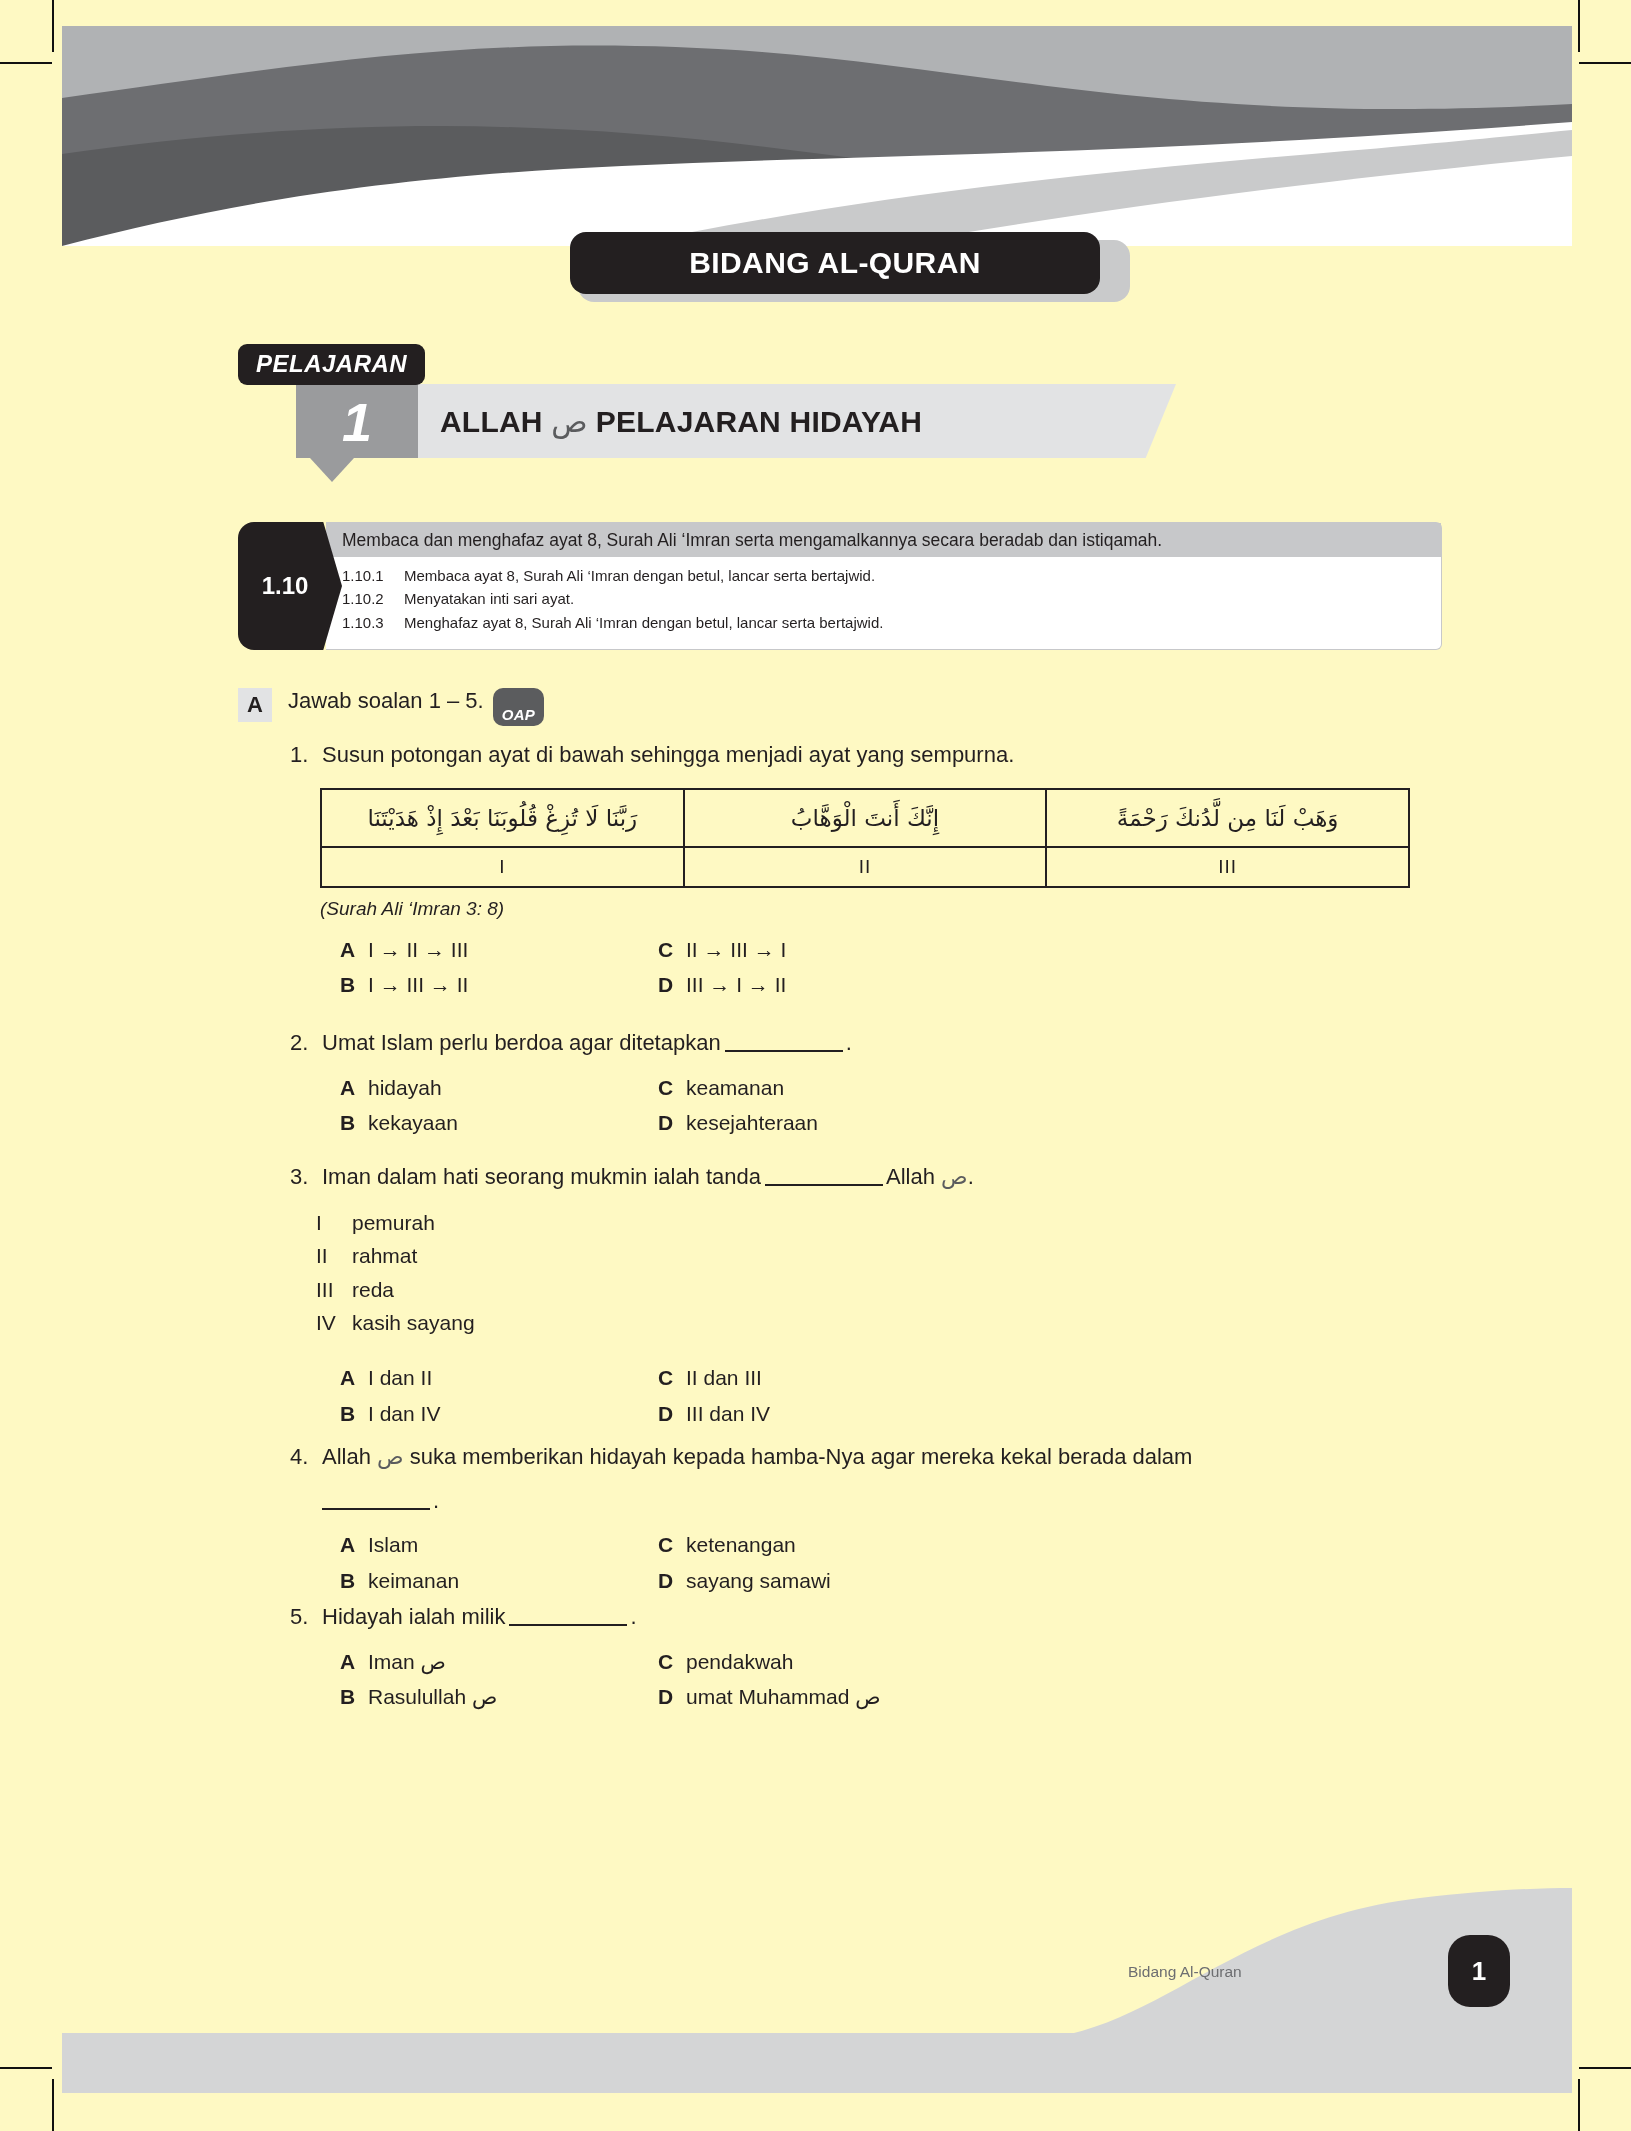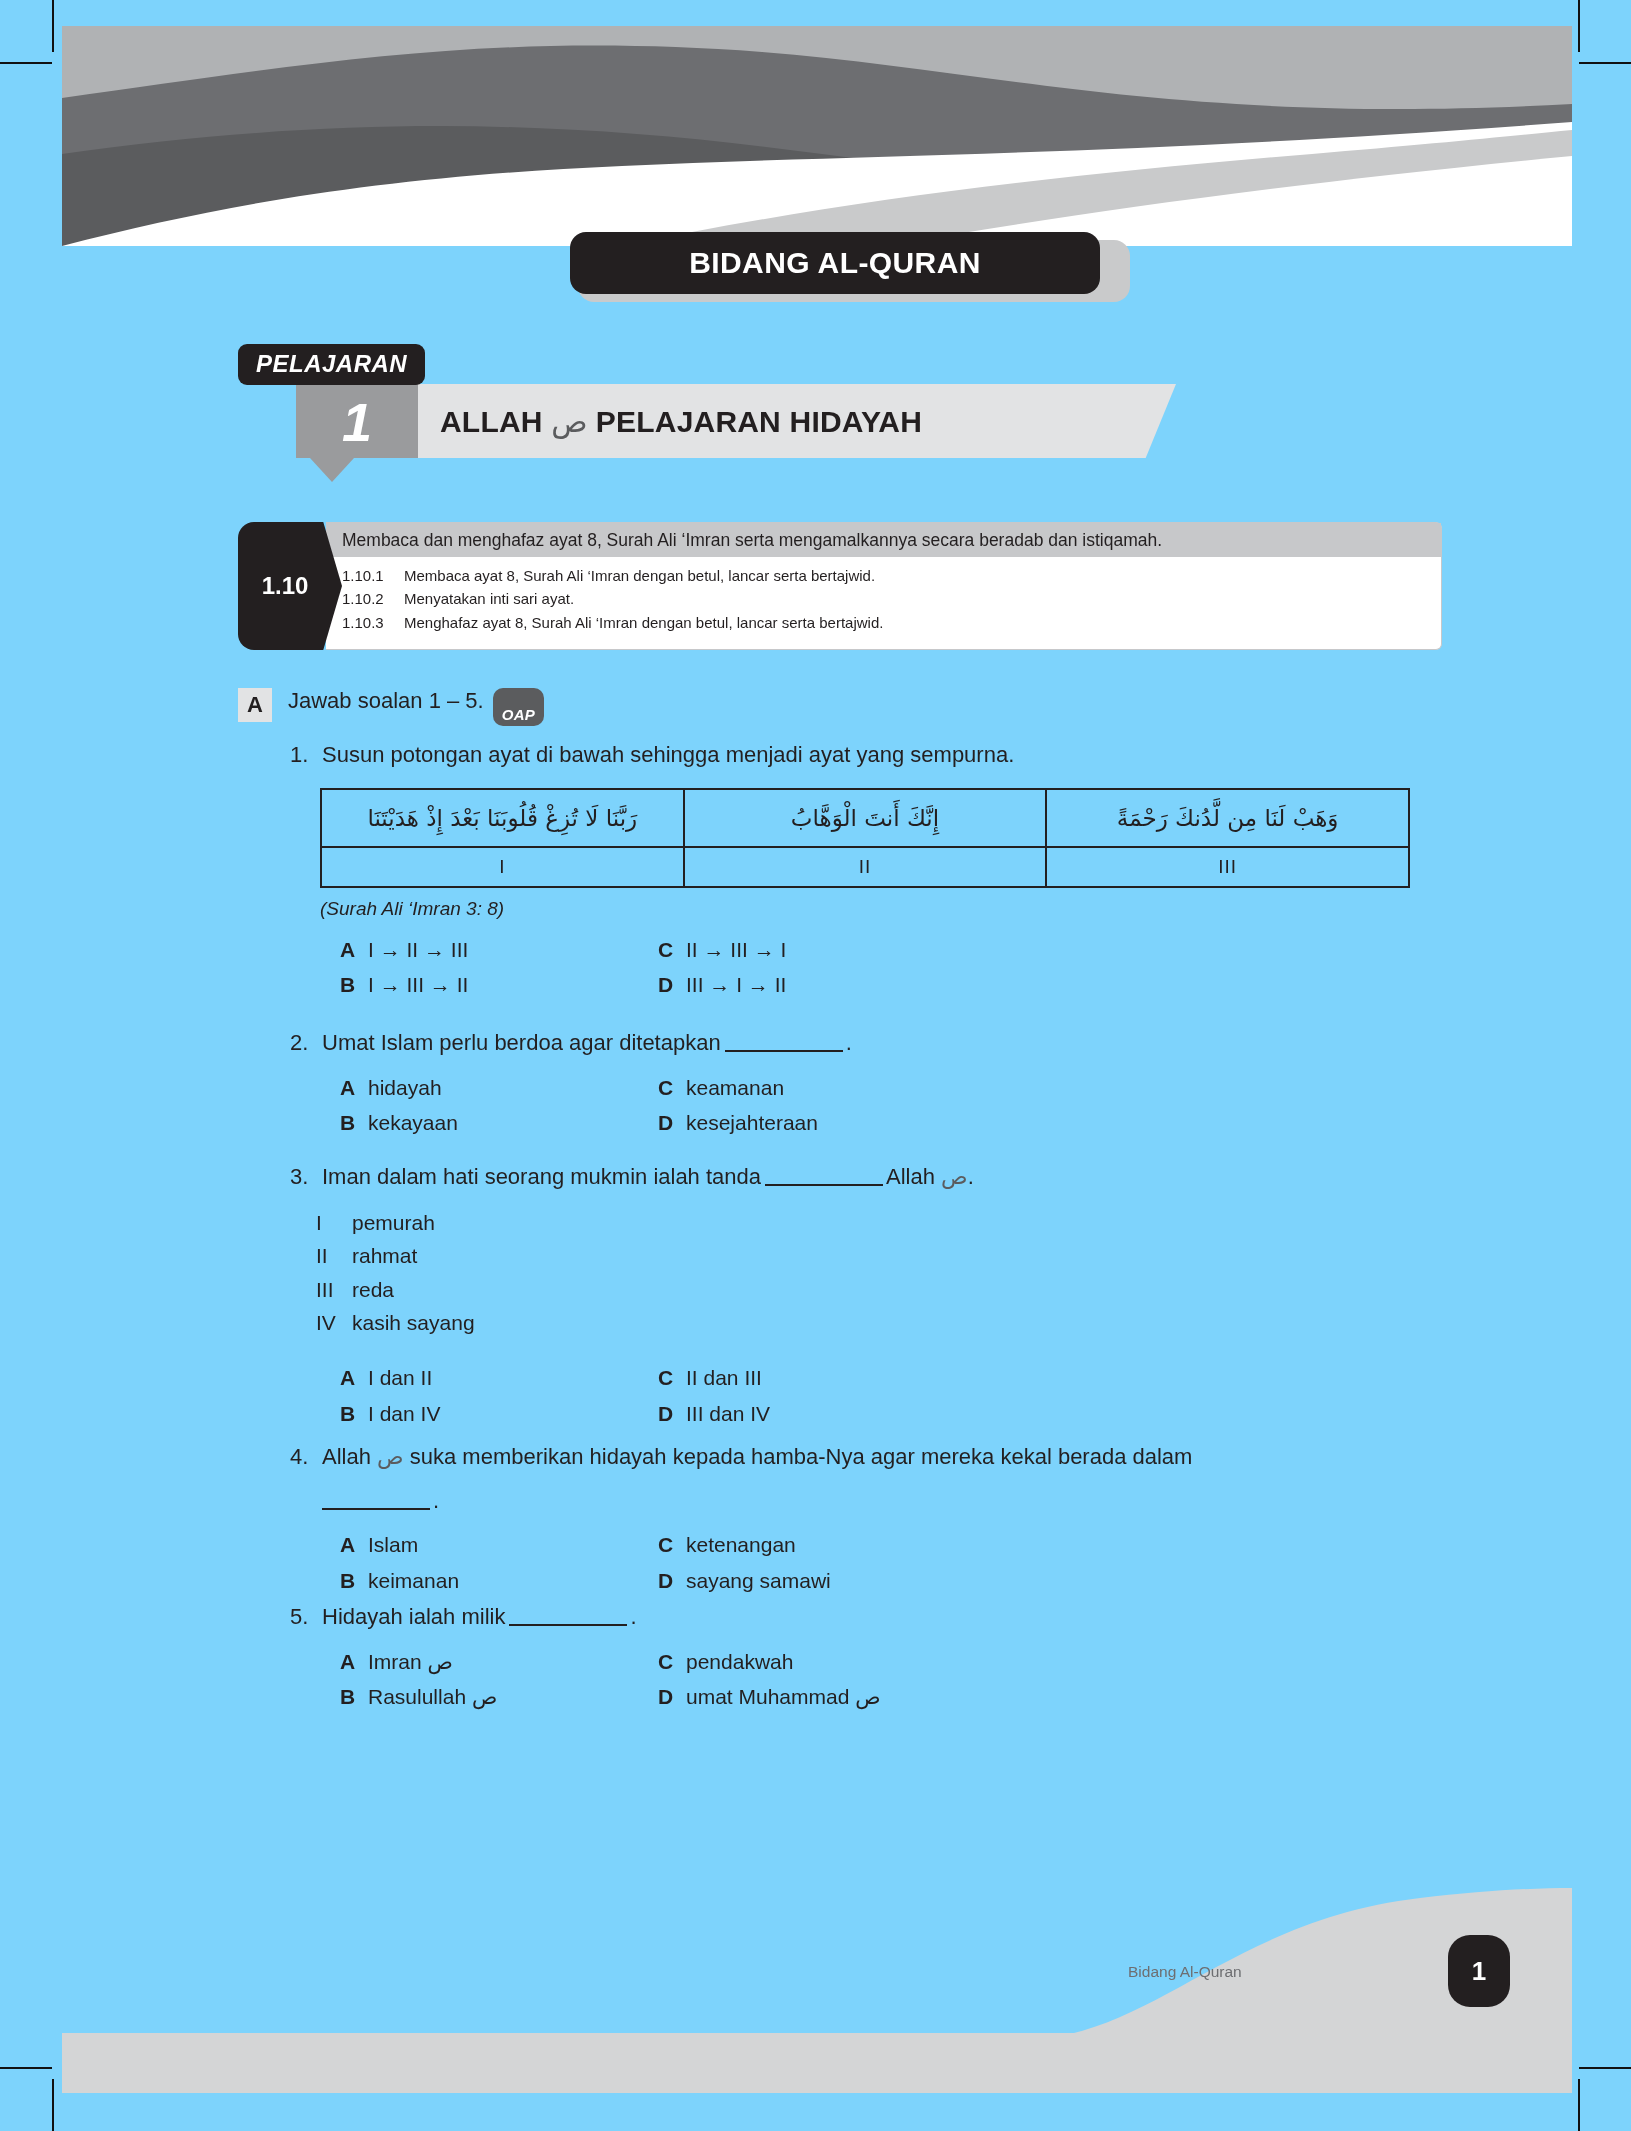--- a/index.html
+++ b/index.html
@@ -7,21 +7,21 @@
     width: 1631px;
     height: 2131px;
     background: #ffffff;
     font-family: "Liberation Sans", sans-serif;
     overflow: hidden;
   }
   #page {
     position: relative;
     width: 1631px;
     height: 2131px;
-    background: #7dd3fc;
+    background: #fef9c3;
   }
 
   
   .crop { position: absolute; background: #111; }
   .crop-v { width: 1.5px; height: 52px; }
   .crop-h { height: 1.5px; width: 52px; }
 
   
   .header-art {
     position: absolute;
@@ -559,21 +559,21 @@
   <div class="q" style="top:1602px;">
     <div class="q-stem">
       <span class="q-num">5.</span>
       <span>
         <span>Hidayah ialah milik</span><span class="blank"></span><span>.</span>
       </span>
     </div>
     <div class="opts">
       <div class="opt">
         <span class="opt-letter">A</span>
-        <span class="opt-text">Imran ص</span>
+        <span class="opt-text">Iman ص</span>
       </div>
       <div class="opt">
         <span class="opt-letter">C</span>
         <span class="opt-text">pendakwah</span>
       </div>
       <div class="opt">
         <span class="opt-letter">B</span>
         <span class="opt-text">Rasulullah ص</span>
       </div>
       <div class="opt">

